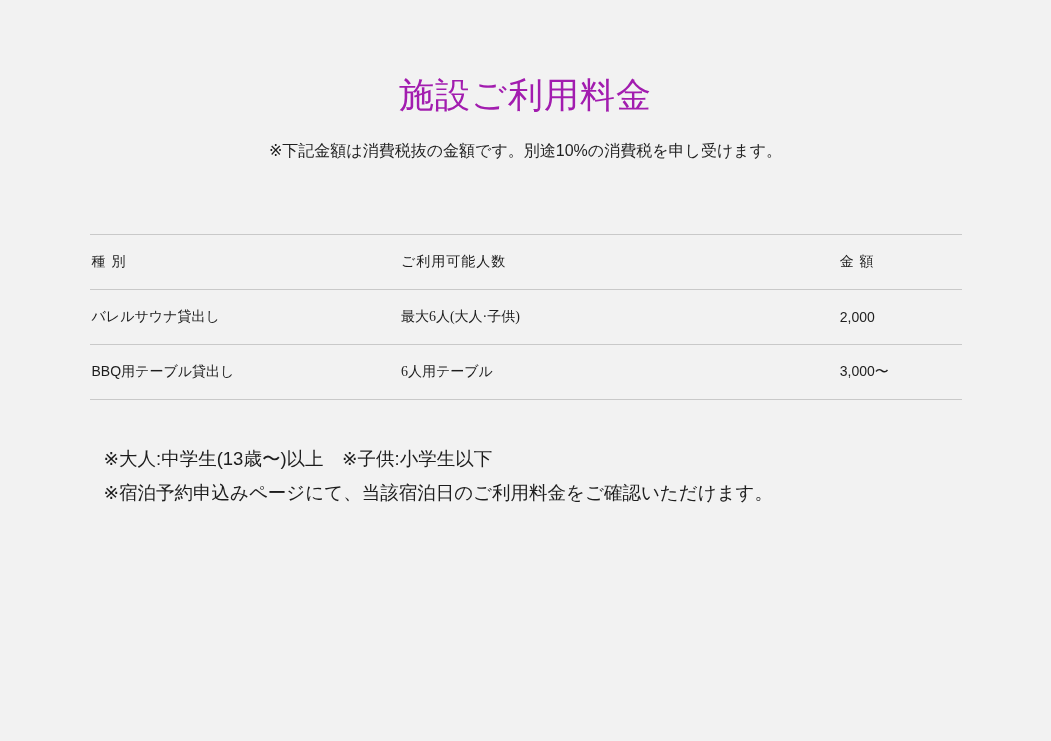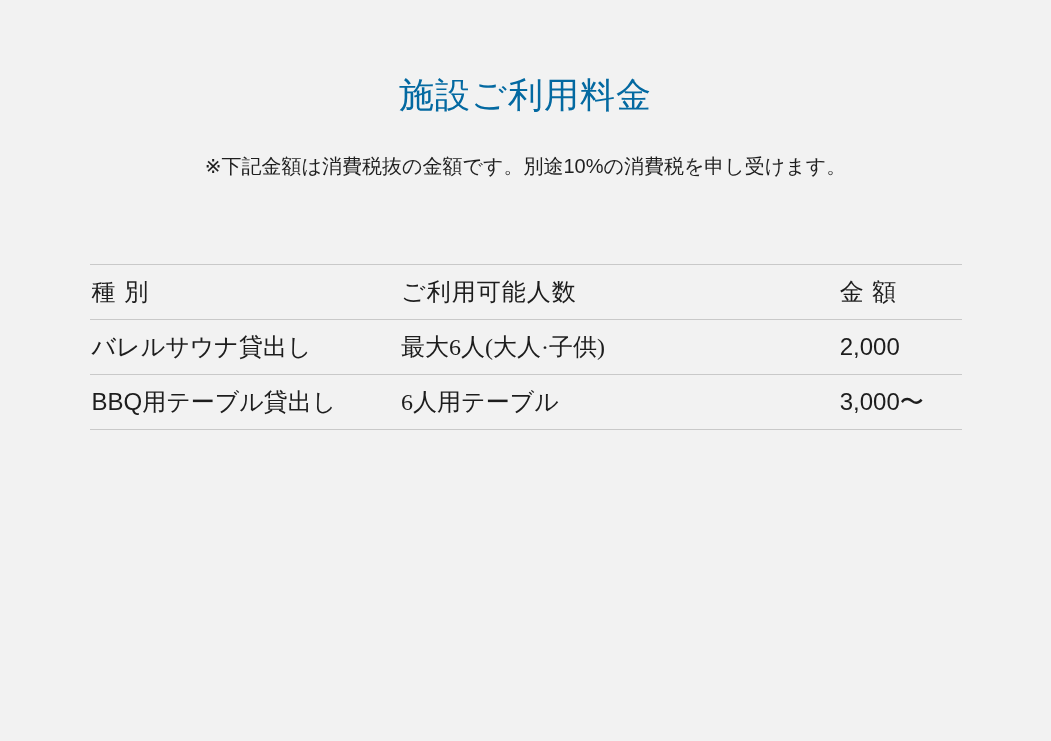--- a/index.html
+++ b/index.html
@@ -20,40 +20,40 @@
     height: 741px;
     box-sizing: border-box;
   }
   .title {
     text-align: center;
     font-size: 35px;
     font-weight: 400;
     letter-spacing: 1px;
     margin: 0;
     padding-top: 72px;
-    color: #0369a1;
+    color: #a21caf;
   }
   .subtitle {
     text-align: center;
-    font-size: 20px;
+    font-size: 16px;
     font-weight: 400;
     letter-spacing: 0px;
-    margin: 12px;
+    margin: 0;
     padding-top: 22px;
     color: #1f1f1f;
   }
   .table-wrap {
     margin: 0 auto;
     padding-top: 72px;
     width: 872px;
   }
   table.fee-table {
     width: 100%;
     border-collapse: collapse;
-    font-size: 24px;
+    font-size: 14px;
     font-weight: 400;
   }
   table.fee-table th,
   table.fee-table td {
     text-align: left;
     font-weight: 400;
     padding: 0;
     border-bottom: 1px solid #c9c9c9;
     height: 54px;
     vertical-align: middle;
@@ -105,14 +105,18 @@
         </tr>
         <tr>
           <td class="col-kind">BBQ用テーブル貸出し</td>
           <td class="col-people">6人用テーブル</td>
           <td class="col-price">3,000〜</td>
         </tr>
       </tbody>
     </table>
   </div>
 
+  <div class="notes">
+    <div class="note-line">※大人:中学生(13歳〜)以上　※子供:小学生以下</div>
+    <div class="note-line">※宿泊予約申込みページにて、当該宿泊日のご利用料金をご確認いただけます。</div>
+  </div>
 
 </div>
 
 </body></html>

